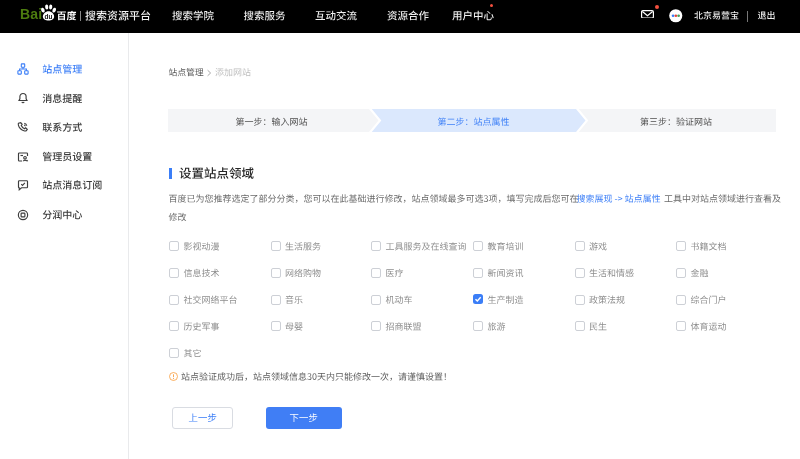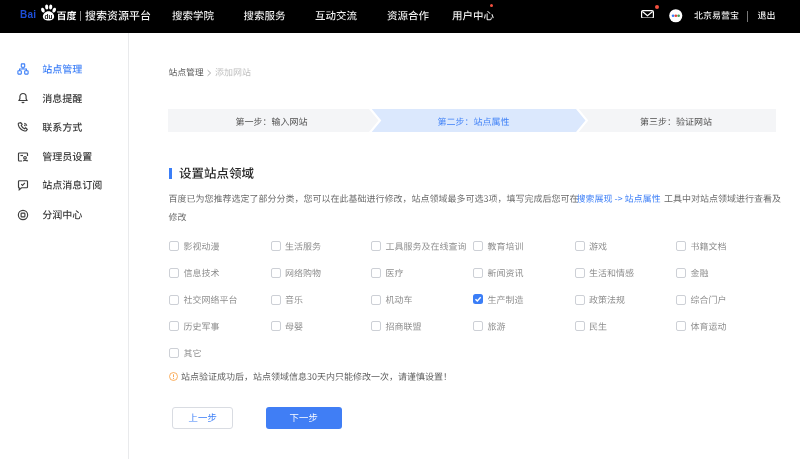--- a/index.html
+++ b/index.html
@@ -7,21 +7,21 @@
     font-family:"Liberation Sans", sans-serif; }
   .abs { position:absolute; }
   #topbar { position:absolute; left:0; top:0; width:800px; height:33px; background:#000; }
   #sideborder { position:absolute; left:128px; top:33px; width:1px; height:426px; background:#e9eaec; }
 </style>
 </head>
 <body>
 <div id="topbar"></div>
 <div id="sideborder"></div>
 
-<div class="abs" style="left:20px;top:8px;color:#1d4ed8;font-weight:bold;font-size:10px;line-height:13px;letter-spacing:0.2px;">Bai</div>
+<div class="abs" style="left:20px;top:8px;color:#4d7c0f;font-weight:bold;font-size:14px;line-height:13px;letter-spacing:0.2px;">Bai</div>
 <svg class="abs" style="left:39.5px;top:3.5px" width="17" height="17" viewBox="0 0 17 17">
   <g fill="#fff">
     <ellipse cx="2.9" cy="6.1" rx="1.7" ry="2.5" transform="rotate(-22 2.9 6.1)"></ellipse>
     <ellipse cx="6.7" cy="3" rx="1.6" ry="2.5" transform="rotate(-4 6.7 3)"></ellipse>
     <ellipse cx="10.7" cy="3" rx="1.6" ry="2.5" transform="rotate(4 10.7 3)"></ellipse>
     <ellipse cx="14.2" cy="6.1" rx="1.7" ry="2.5" transform="rotate(22 14.2 6.1)"></ellipse>
     <path d="M8.5 7.2 c2.9 0 5.6 2.5 5.6 5.3 c0 2.7-2.5 4.1-5.6 4.1 c-3.1 0-5.6-1.4-5.6-4.1 c0-2.8 2.7-5.3 5.6-5.3 z"></path>
   </g>
   <text x="8.6" y="14.6" text-anchor="middle" font-size="6.5" font-weight="bold" fill="#111" font-family="Liberation Sans">du</text>
 </svg>

